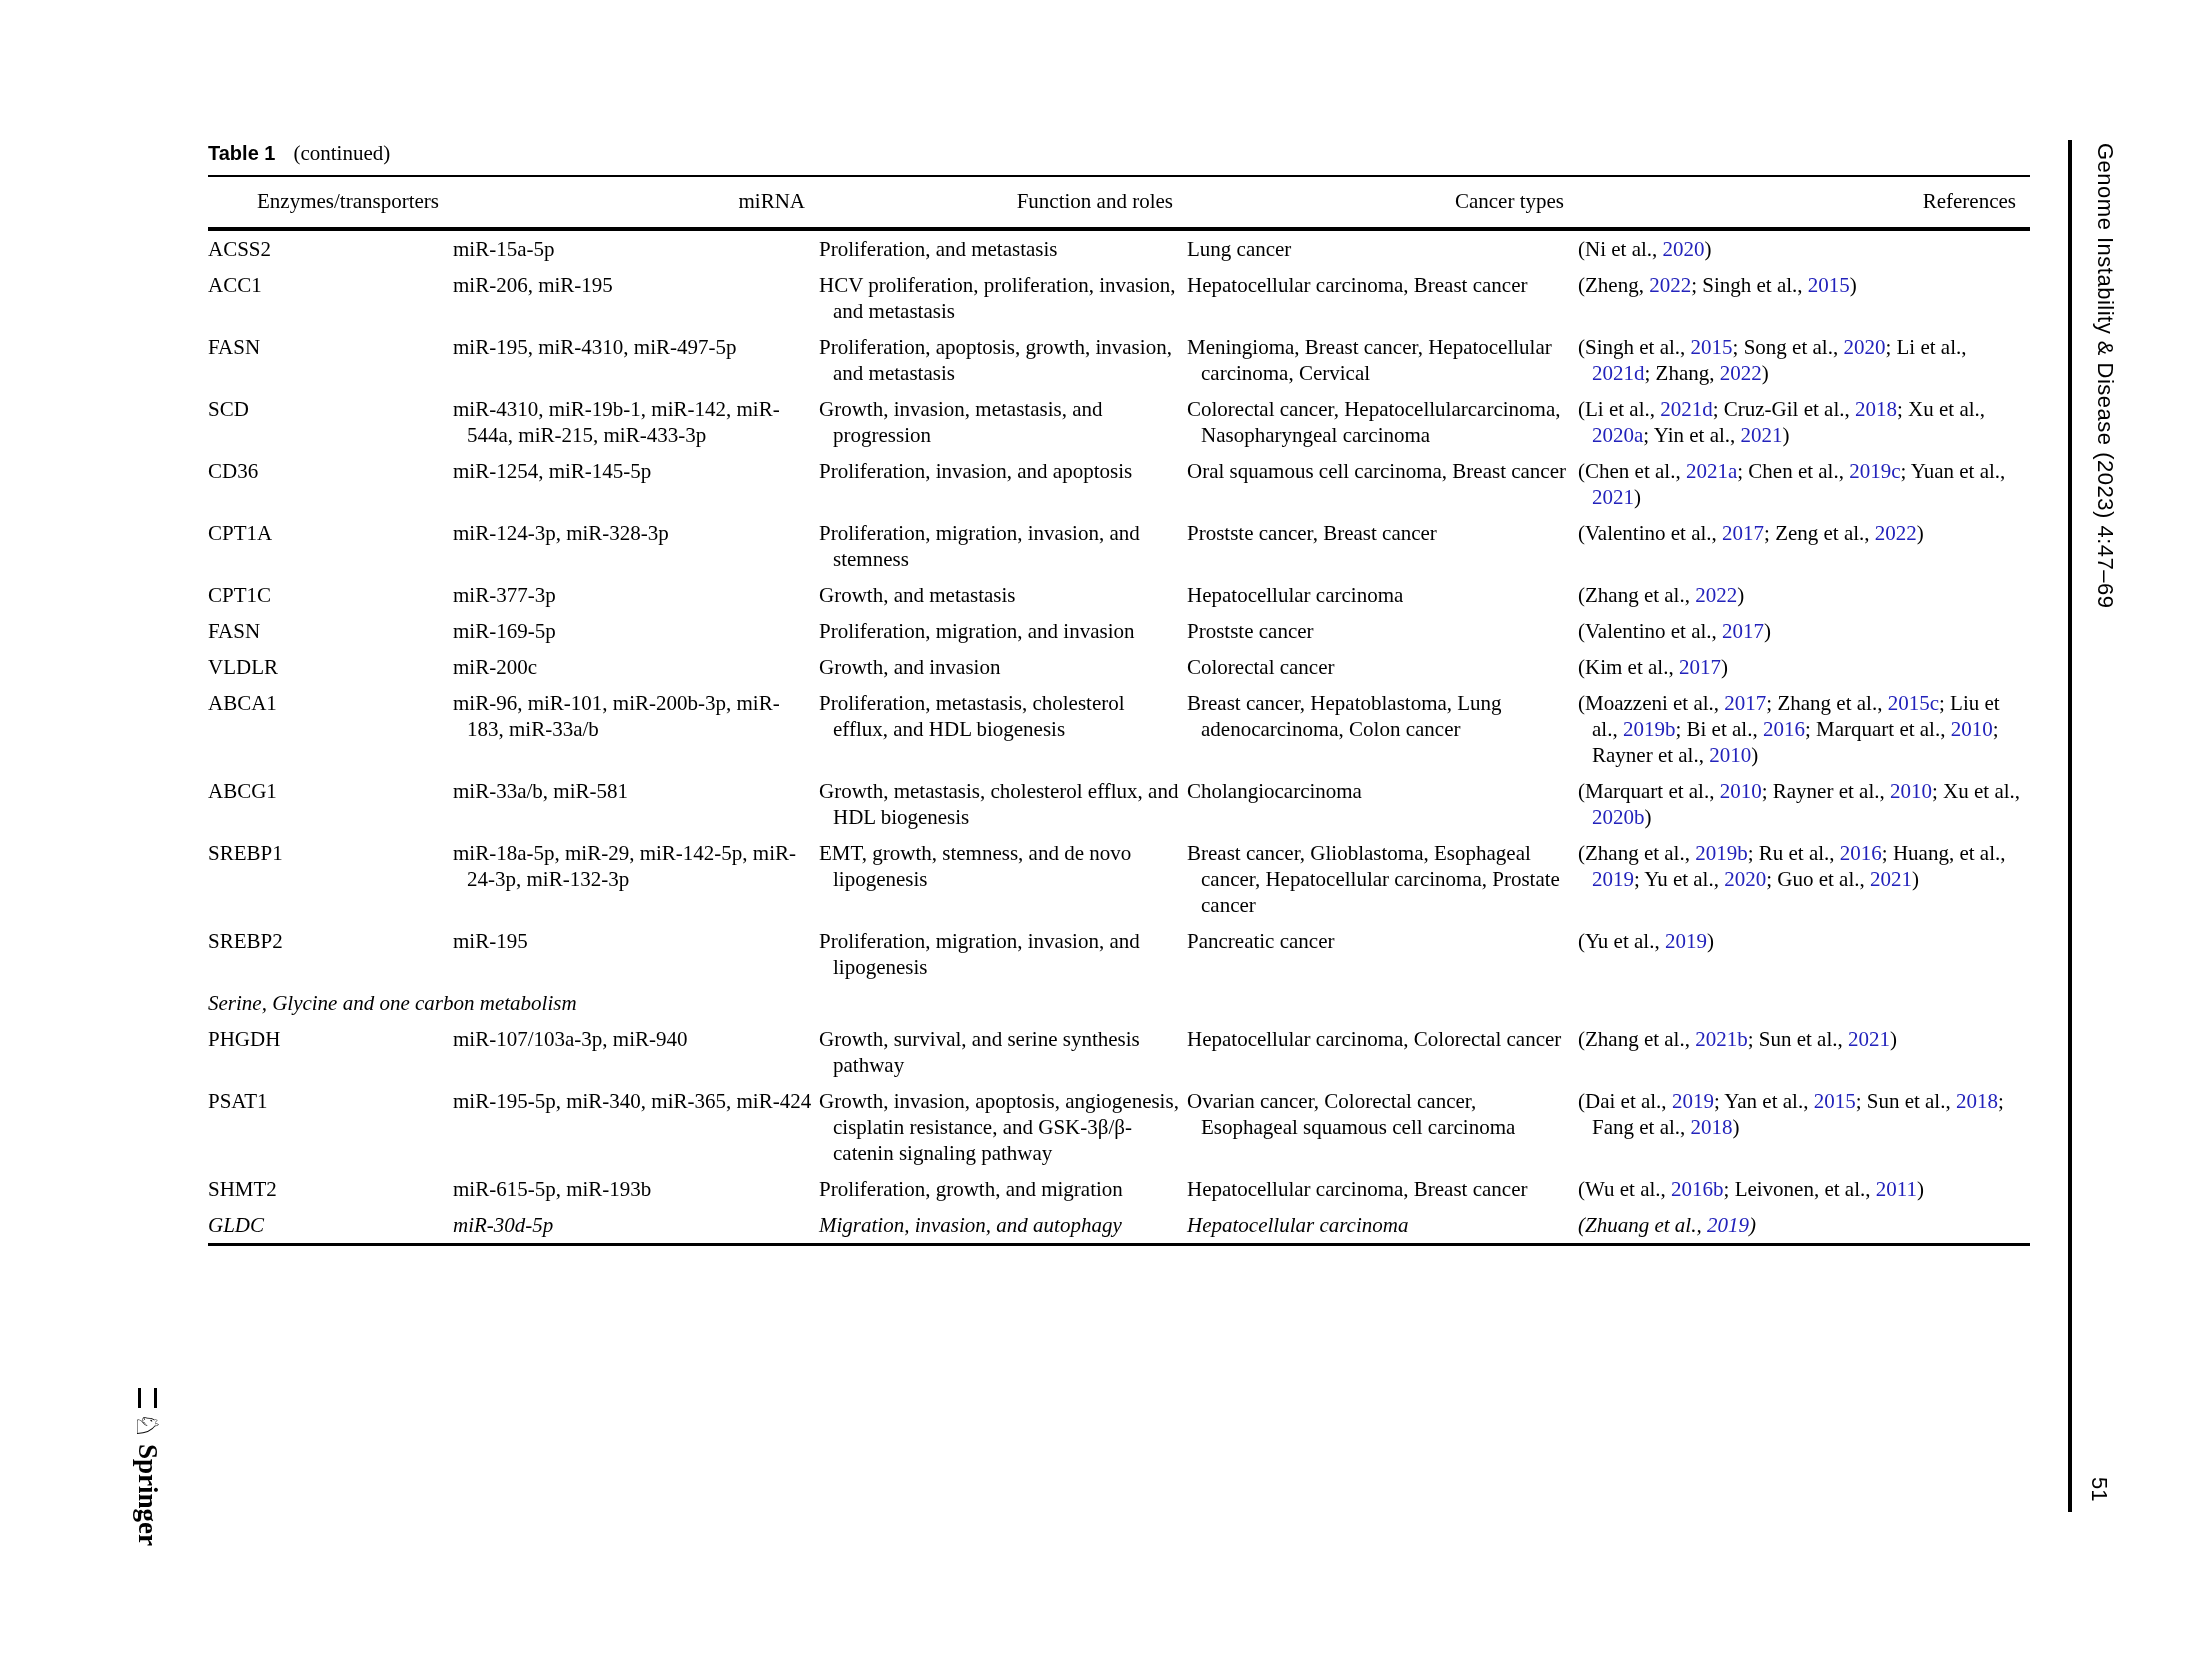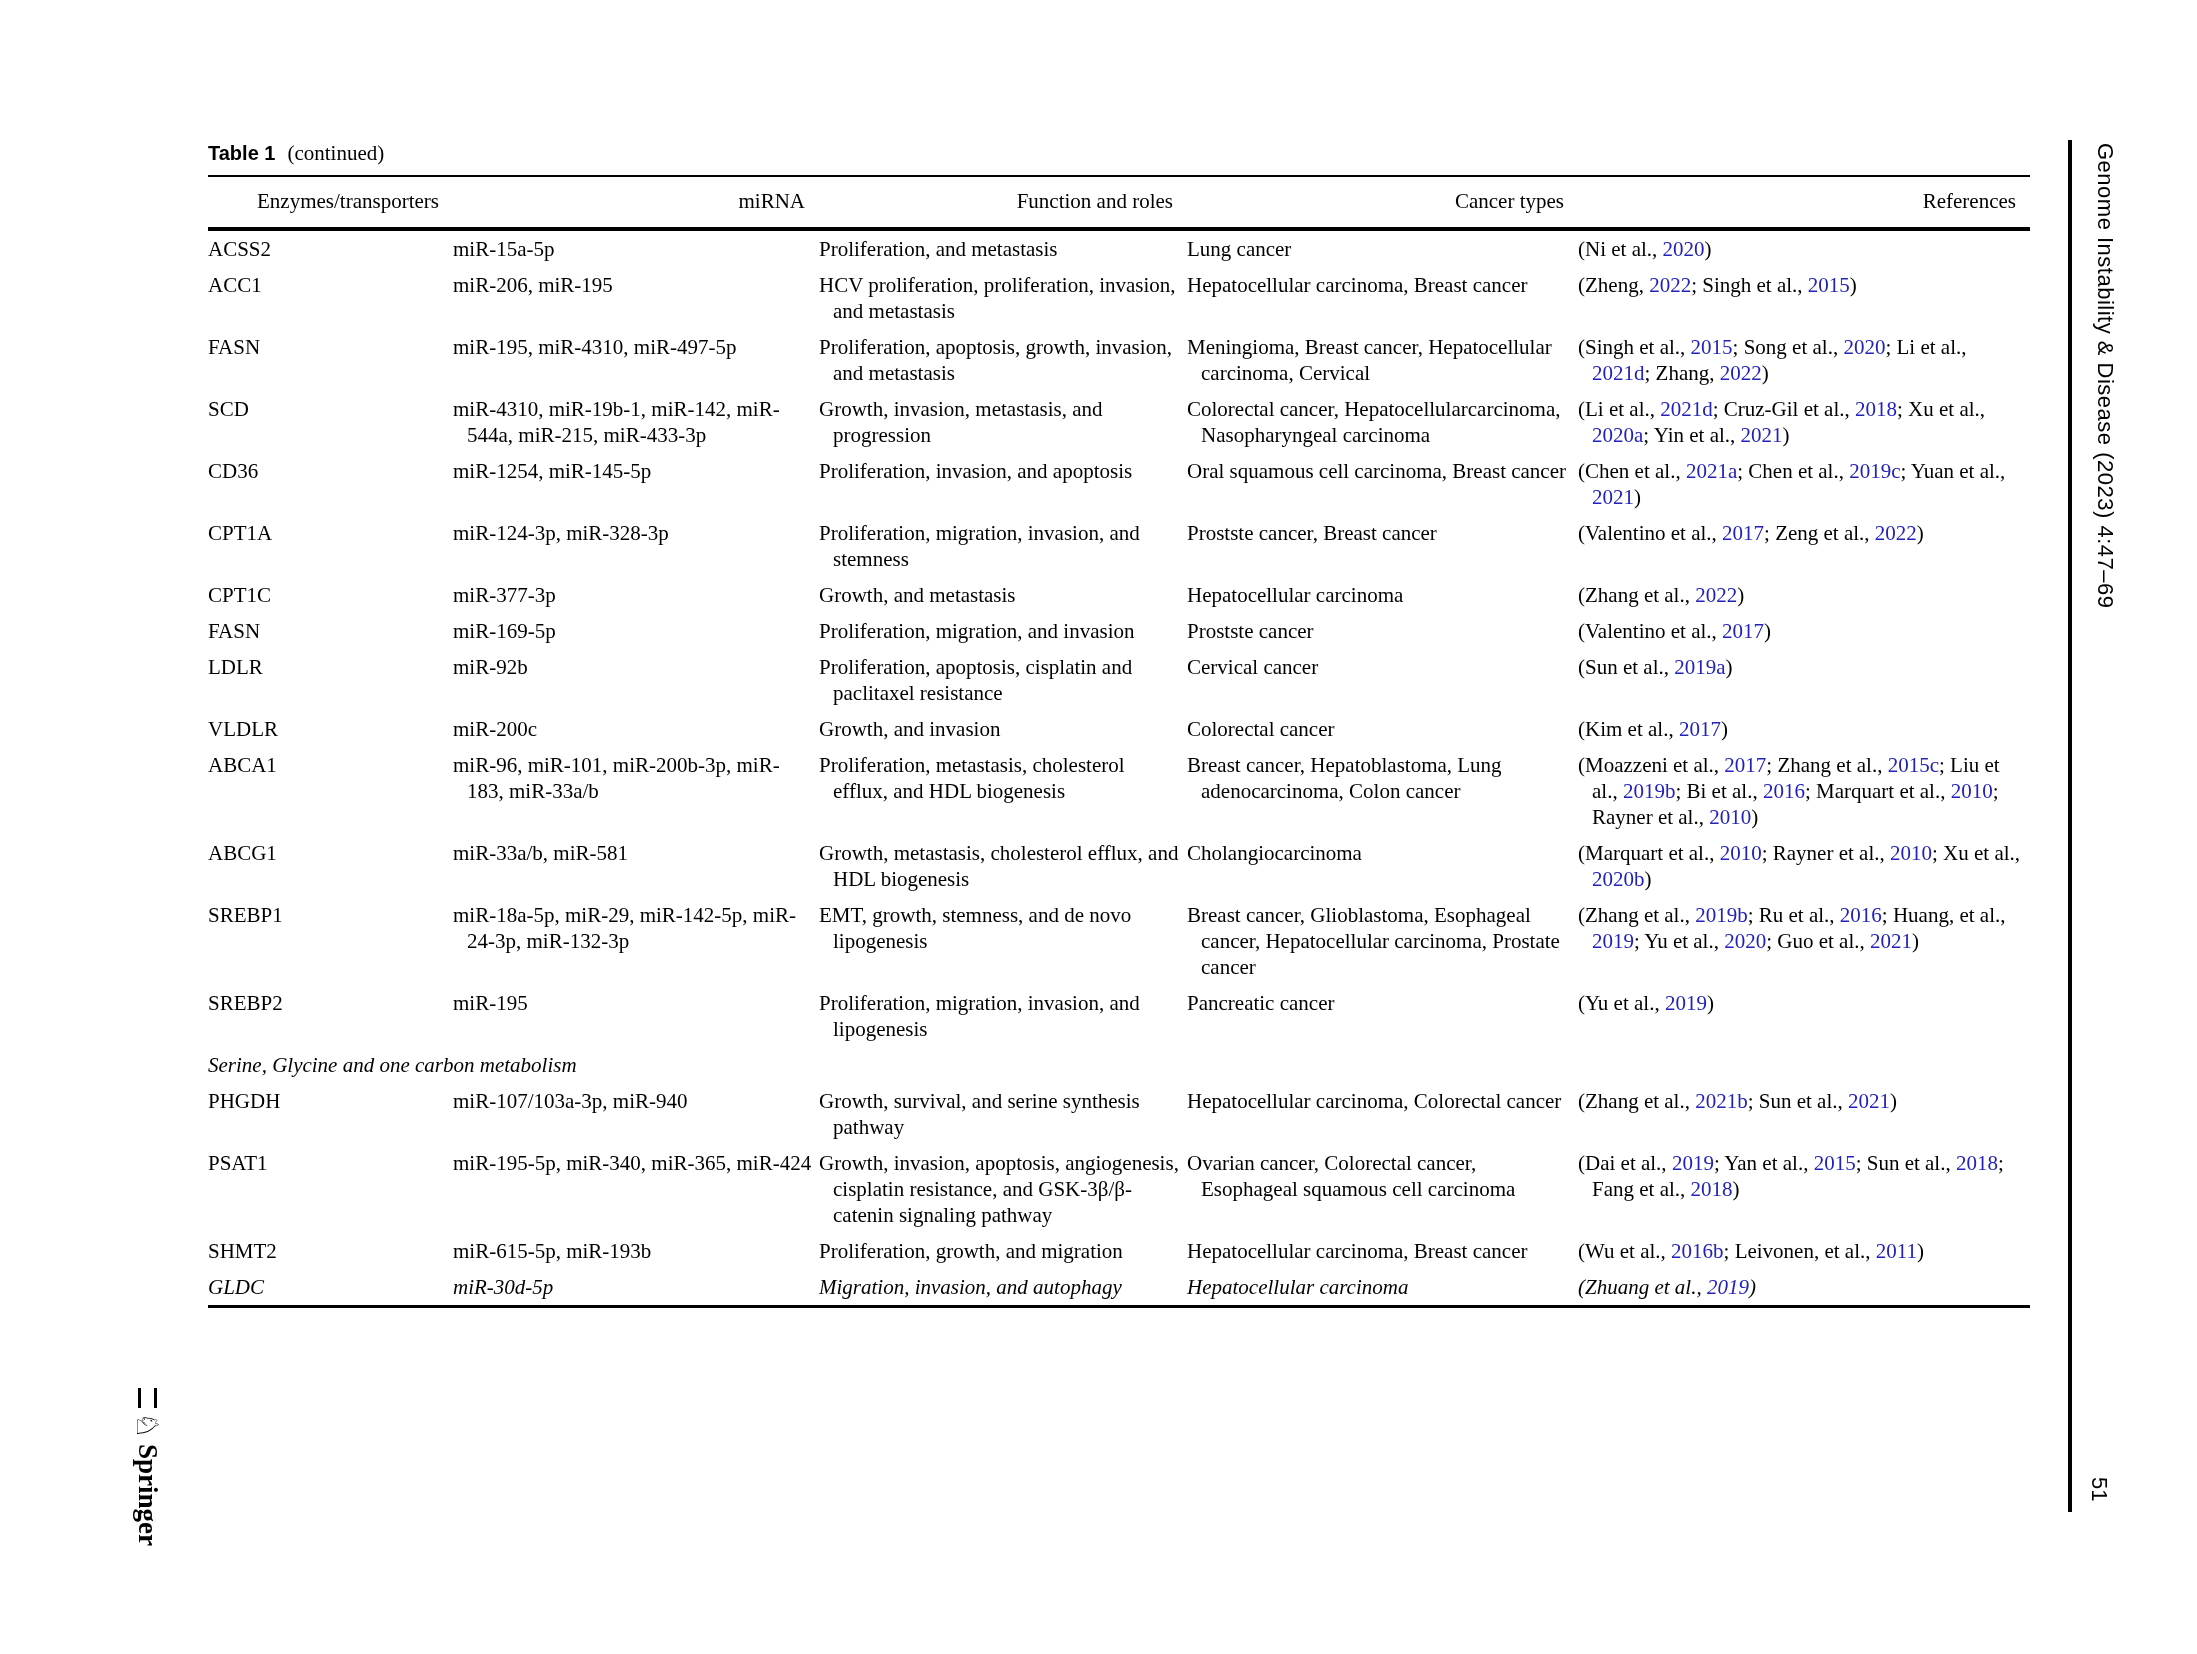--- a/index.html
+++ b/index.html
@@ -3,21 +3,21 @@
 <meta charset="utf-8">
 <style>
   html,body { margin:0; padding:0; background:#e8e8e8; }
   .page {
     position:relative; width:2197px; height:1654px; background:#ffffff;
     font-family:"Liberation Serif", serif; color:#000; overflow:hidden;
   }
   .content { position:absolute; left:208px; top:140px; width:1822px; }
   .caption { font-size:21px; line-height:26px; margin-bottom:9px; }
   .cap-bold { font-family:"Liberation Sans", sans-serif; font-weight:bold; font-size:20px;margin-top:10px; }
-  .cap-cont { margin-left:12px; }
+  .cap-cont { margin-left:18px; }
   table.data {
     border-collapse:collapse; table-layout:fixed; width:1822px;
     border-top:2px solid #000; font-size:21px; line-height:26px;
   }
   table.data thead th {
     text-align:right; font-weight:normal; font-size:21px;
     padding:11px 14px 13px 0; border-bottom:4px solid #000;
   }
   table.data tbody tr:last-child td { border-bottom:3px solid #000;font-style:italic; }
   table.data td {
@@ -123,27 +123,20 @@
             <td class="cell-refs"><span>(Zhang et al., </span><span class="ref-year">2022</span><span>)</span></td>
           </tr>
           <tr>
             <td class="cell-enzyme">FASN</td>
             <td class="cell-mirna">miR-169-5p</td>
             <td class="cell-function">Proliferation, migration, and inva­sion</td>
             <td class="cell-cancer">Prostste cancer</td>
             <td class="cell-refs"><span>(Valentino et al., </span><span class="ref-year">2017</span><span>)</span></td>
           </tr>
           <tr>
-            <td class="cell-enzyme">LDLR</td>
-            <td class="cell-mirna">miR-92b</td>
-            <td class="cell-function">Proliferation, apoptosis, cisplatin and paclitaxel resistance</td>
-            <td class="cell-cancer">Cervical cancer</td>
-            <td class="cell-refs"><span>(Sun et al., </span><span class="ref-year">2019a</span><span>)</span></td>
-          </tr>
-          <tr>
             <td class="cell-enzyme">VLDLR</td>
             <td class="cell-mirna">miR-200c</td>
             <td class="cell-function">Growth, and invasion</td>
             <td class="cell-cancer">Colorectal cancer</td>
             <td class="cell-refs"><span>(Kim et al., </span><span class="ref-year">2017</span><span>)</span></td>
           </tr>
           <tr>
             <td class="cell-enzyme">ABCA1</td>
             <td class="cell-mirna">miR-96, miR-101, miR-200b-3p, miR-183, miR-33a/b</td>
             <td class="cell-function">Proliferation, metastasis, cholesterol efflux, and HDL biogenesis</td>

